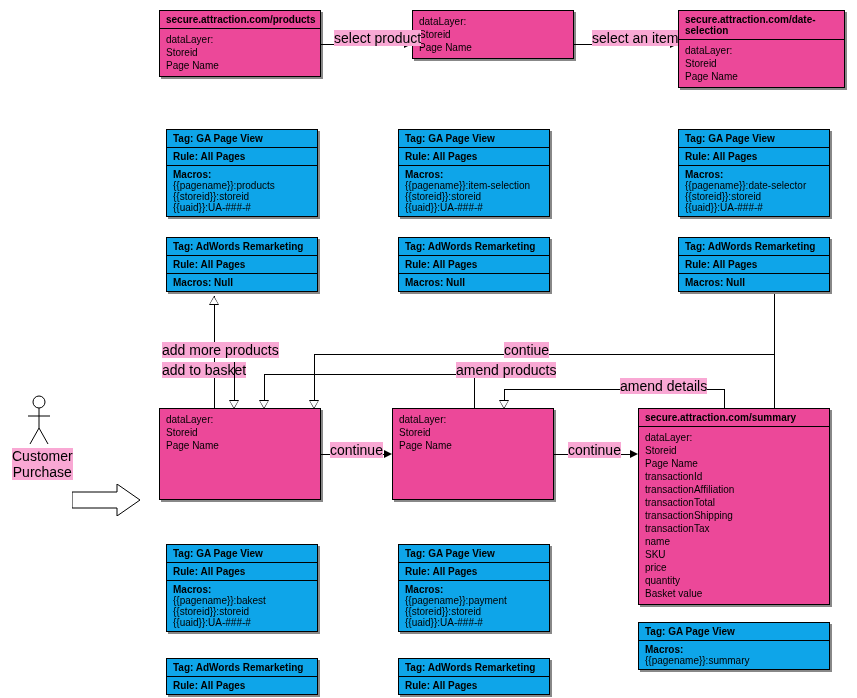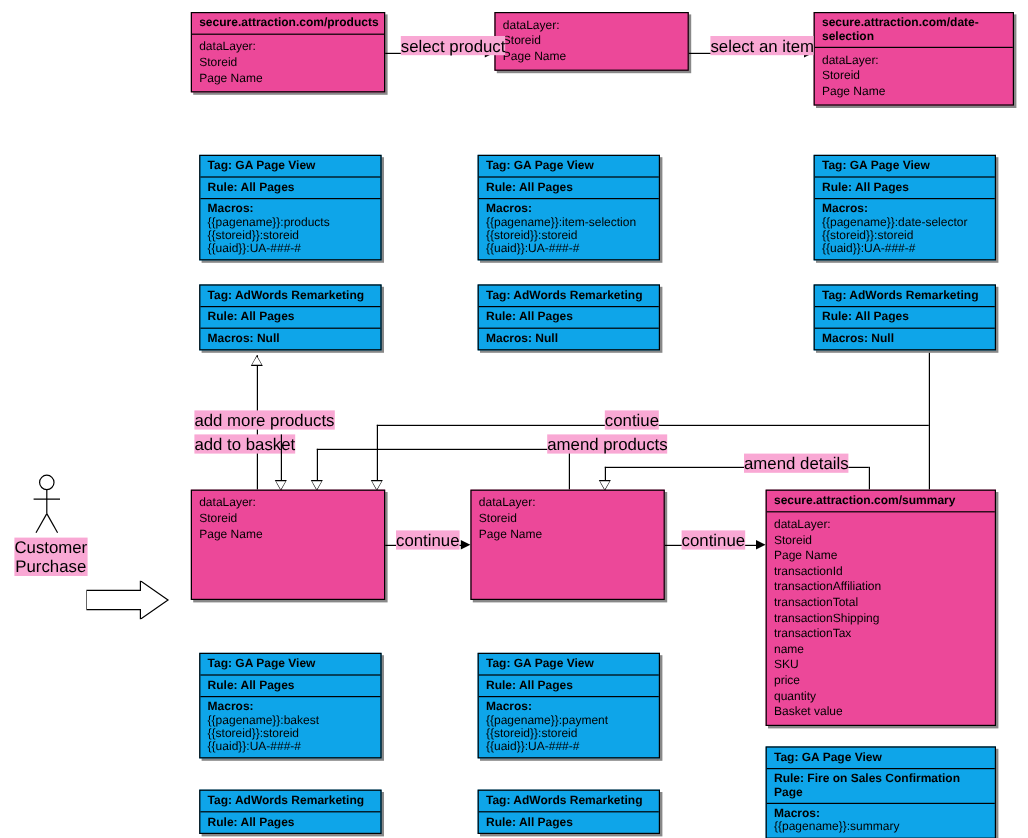--- a/index.html
+++ b/index.html
@@ -176,21 +176,20 @@
   </div>
   <div class="tagbox" style="left:394px;top:540px">
     <div class="tb-t">Tag: GA Page View</div>
     <div class="tb-r">Rule: All Pages</div>
     <div><span class="tb-m">Macros:</span><br><span class="tb-mv" style="white-space:pre">{{pagename}}:payment
 {{storeid}}:storeid
 {{uaid}}:UA-###-#</span></div>
   </div>
   <div class="tagbox" style="left:634px;top:618px;width:190px">
     <div class="tb-t">Tag: GA Page View</div>
-    <div class="tb-r">Rule: Fire on Sales Confirmation Page</div>
     <div><span class="tb-m">Macros:</span><br><span class="tb-mv" style="white-space:pre">{{pagename}}:summary</span></div>
   </div>
 
   <div class="tagbox" style="left:162px;top:654px">
     <div class="tb-t">Tag: AdWords Remarketing</div>
     <div class="tb-r">Rule: All Pages</div>
   </div>
   <div class="tagbox" style="left:394px;top:654px">
     <div class="tb-t">Tag: AdWords Remarketing</div>
     <div class="tb-r">Rule: All Pages</div>

